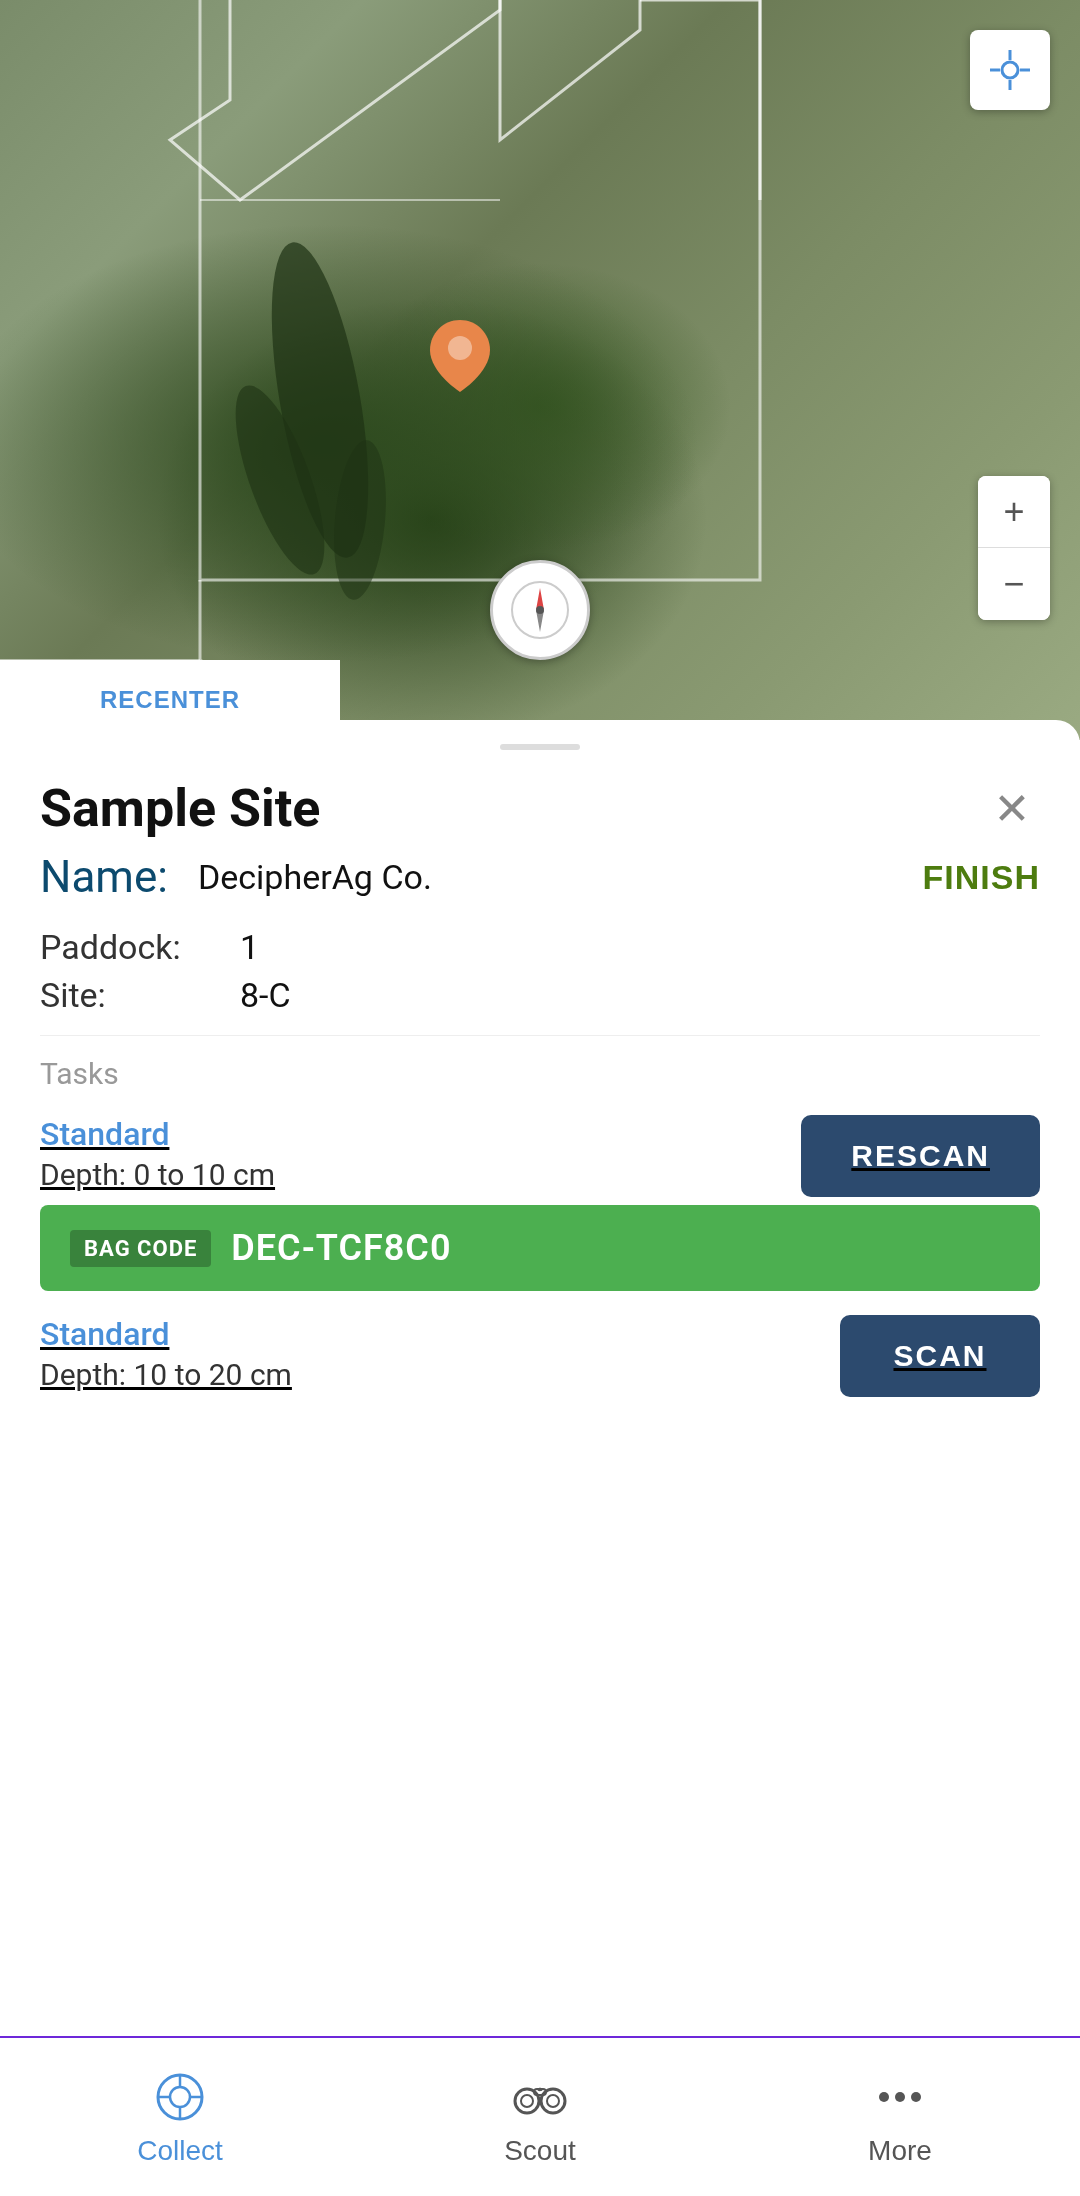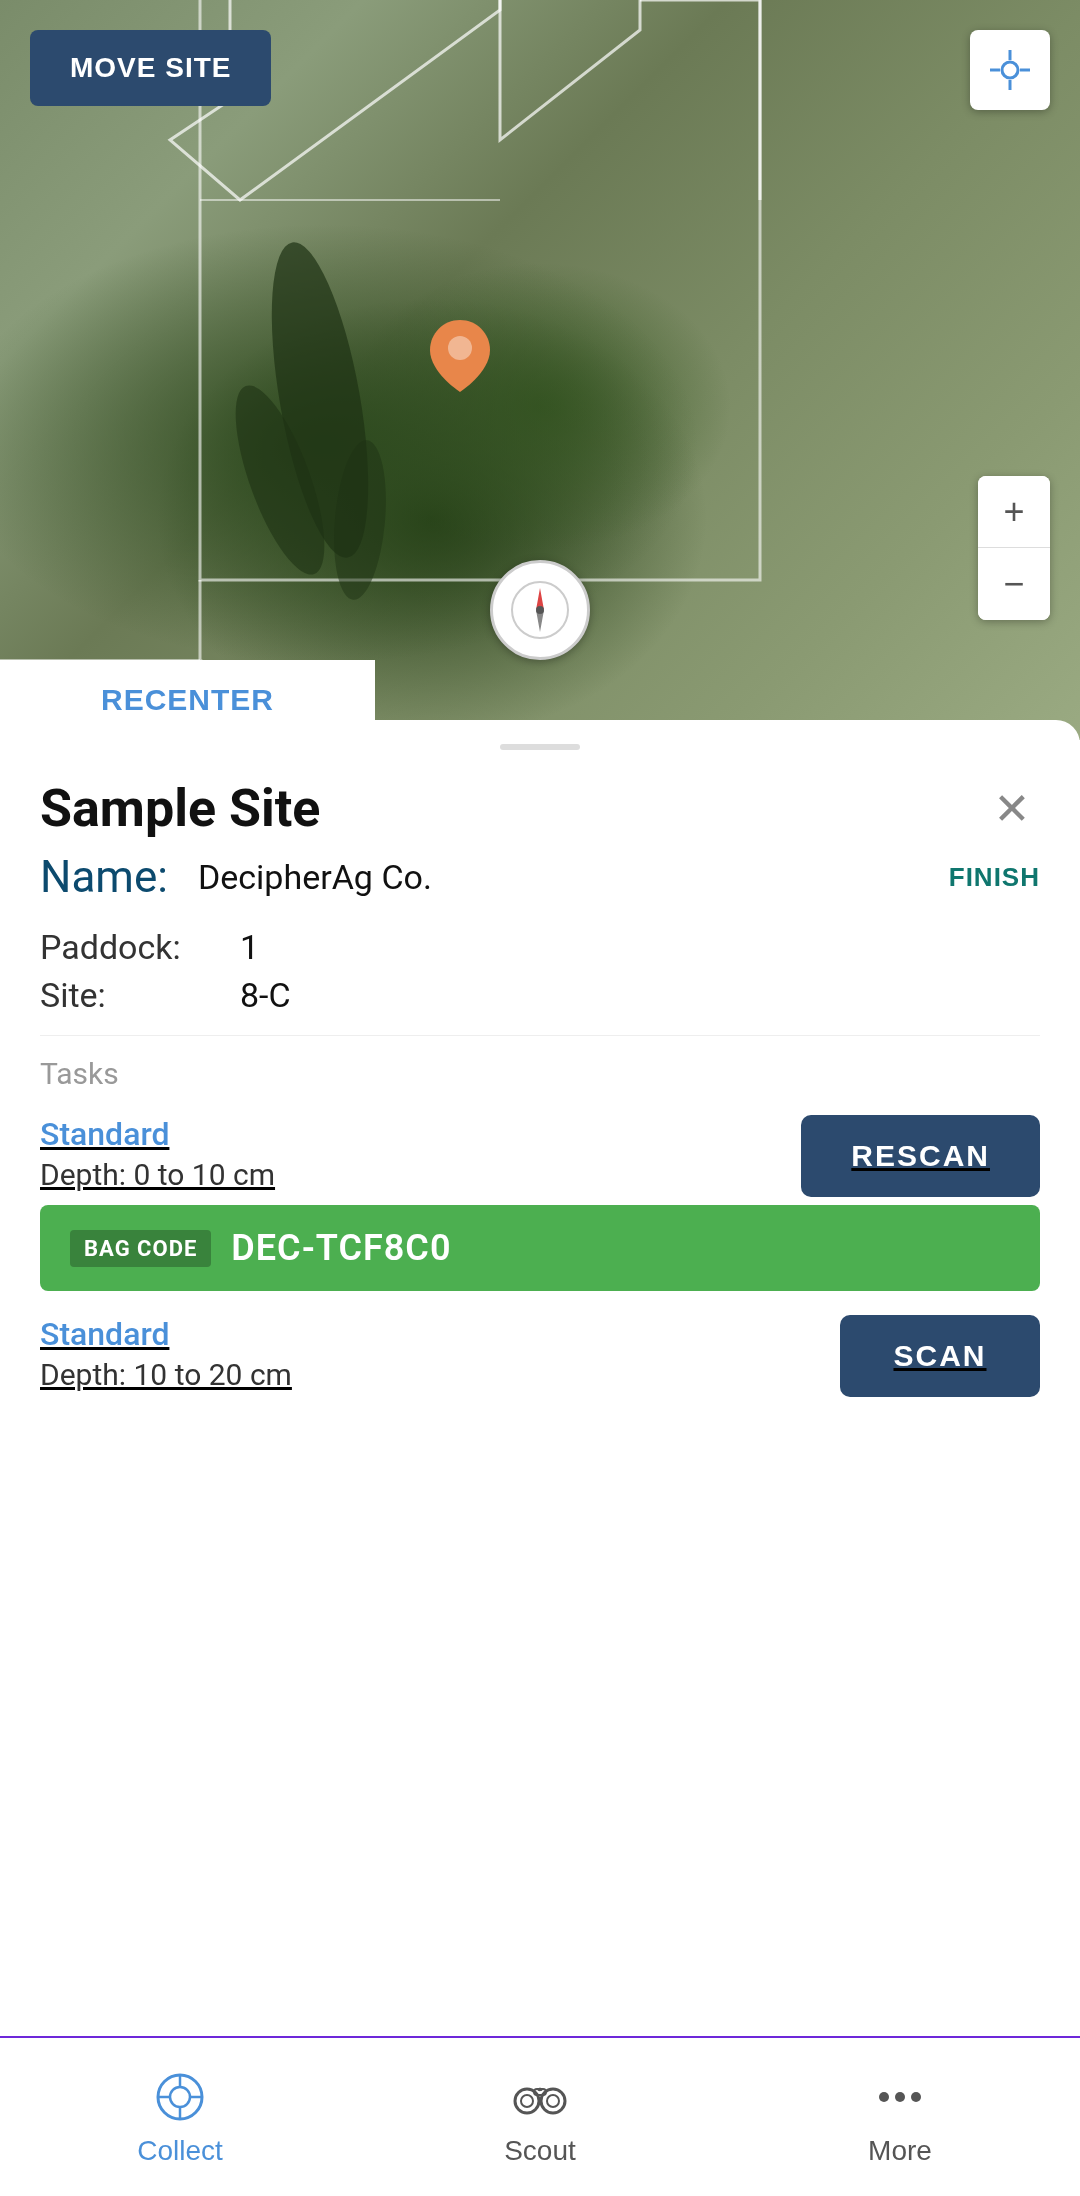--- a/index.html
+++ b/index.html
@@ -129,25 +129,25 @@
       justify-content: center;
       cursor: pointer;
       box-shadow: 0 2px 8px rgba(0,0,0,0.3);
     }
 
     
     #recenter-btn {
       position: absolute;
       bottom: 0px;
       left: 0px;
-      width: 375px;
+      width: 340px;
       height: 80px;
       background: white;
       border: none;
-      font-size: 30px;
+      font-size: 24px;
       font-weight: 600;
       color: #4a90d9;
       cursor: pointer;
       letter-spacing: 1px;
     }
 
     
     #bottom-sheet {
       position: absolute;
       top: 720px;
@@ -229,23 +229,23 @@
 
     #name-value {
       font-size: 34px;
       color: #111;
       flex: 1;
     }
 
     #finish-btn {
       background: none;
       border: none;
-      font-size: 26px;
+      font-size: 34px;
       font-weight: 600;
-      color: #0f766e;
+      color: #4d7c0f;
       cursor: pointer;
       letter-spacing: 1px;
     }
 
     
     .divider {
       width: 100%;
       height: 1px;
       background: #eee;
       margin: 20px 0;
@@ -388,21 +388,20 @@
 
       <polyline points="200,580 200,660 340,740" fill="none" stroke="rgba(255,255,255,0.6)" stroke-width="3"></polyline>
       <polyline points="200,660 0,660" fill="none" stroke="rgba(255,255,255,0.5)" stroke-width="2"></polyline>
 
       <ellipse cx="320" cy="400" rx="40" ry="160" fill="rgba(30,50,20,0.7)" transform="rotate(-10,320,400)"></ellipse>
       <ellipse cx="280" cy="480" rx="30" ry="100" fill="rgba(30,50,20,0.6)" transform="rotate(-20,280,480)"></ellipse>
       <ellipse cx="360" cy="520" rx="25" ry="80" fill="rgba(30,50,20,0.5)" transform="rotate(5,360,520)"></ellipse>
     </svg>
   </div>
 
-  <button id="move-site-btn">MOVE SITE</button>
 
   <button id="location-btn">
     <svg width="48" height="48" viewBox="0 0 48 48" fill="none" xmlns="http://www.w3.org/2000/svg">
       <circle cx="24" cy="24" r="8" stroke="#4a90d9" stroke-width="3" fill="none"></circle>
       <line x1="24" y1="4" x2="24" y2="14" stroke="#4a90d9" stroke-width="3"></line>
       <line x1="24" y1="34" x2="24" y2="44" stroke="#4a90d9" stroke-width="3"></line>
       <line x1="4" y1="24" x2="14" y2="24" stroke="#4a90d9" stroke-width="3"></line>
       <line x1="34" y1="24" x2="44" y2="24" stroke="#4a90d9" stroke-width="3"></line>
     </svg>
   </button>

